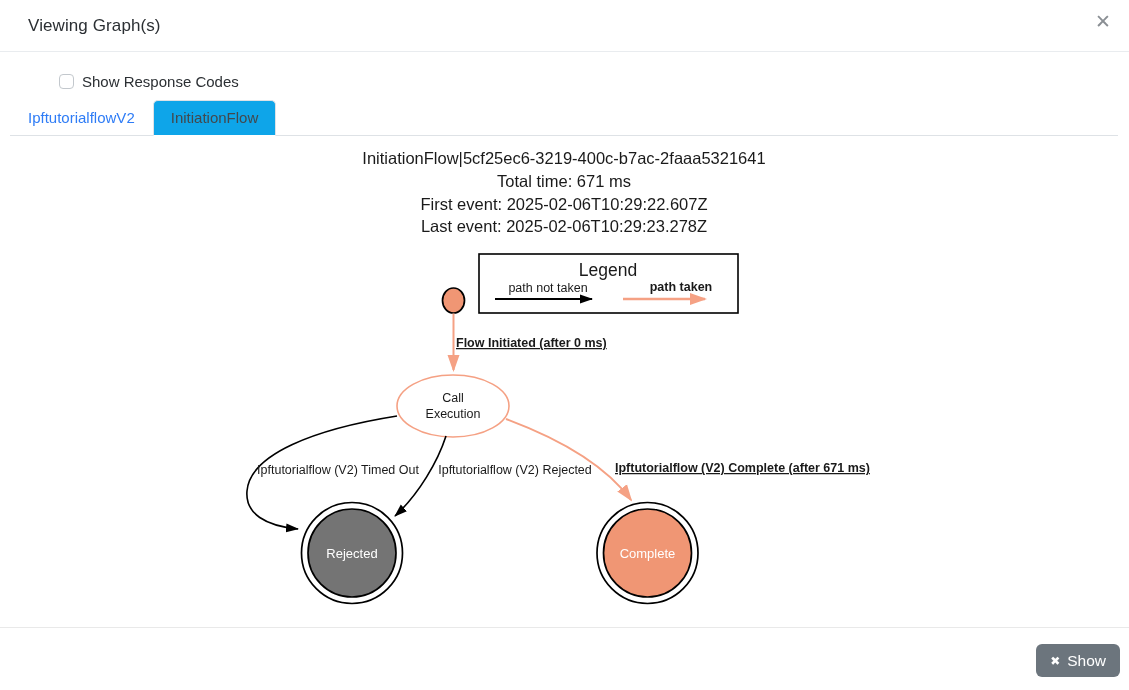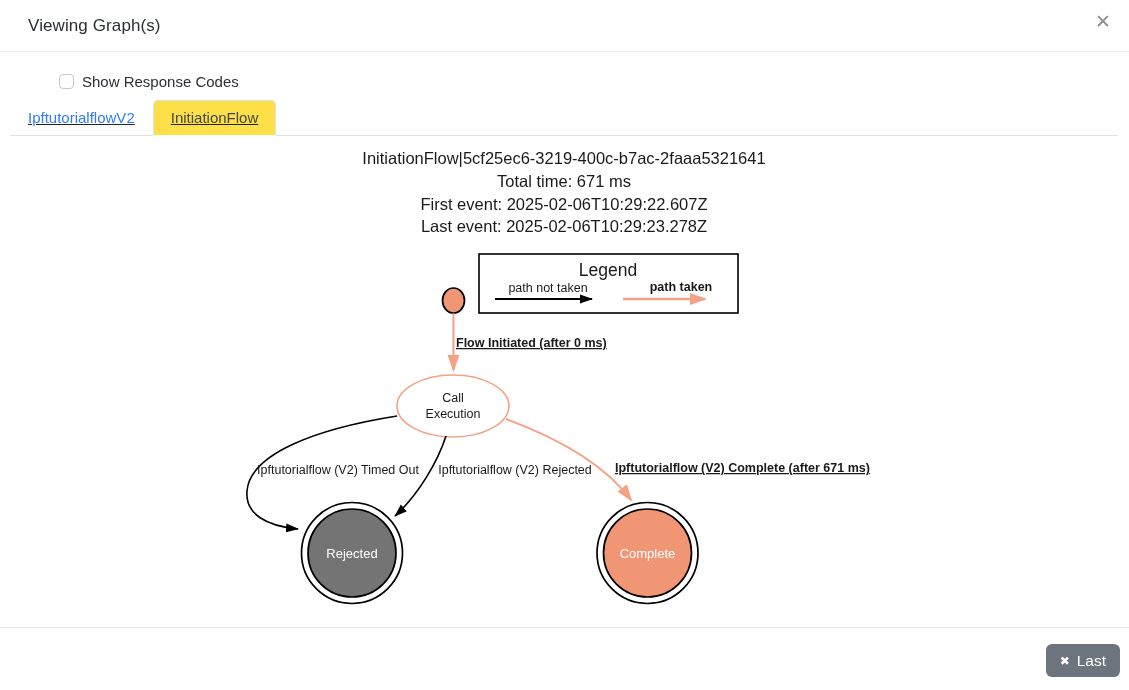--- a/index.html
+++ b/index.html
@@ -42,35 +42,34 @@
     appearance: none; -webkit-appearance: none;
     cursor: pointer;
   }
   .checkbox-label { font-size: 15px; color: #2b2f33; }
   
   .tabs {
     display: flex;
     margin: 0 11px 0 10px;
     border-bottom: 1px solid #dee2e6;
     align-items: flex-end;
-    text-decoration: underline;
   }
   .tab {
     font-size: 15px;
     padding: 8px 17px 9px 17px;
     background: none; border: 1px solid transparent;
     border-radius: 5px 5px 0 0;
     cursor: pointer;
     margin-bottom: -1px;
     font-family: "Liberation Sans", sans-serif;
   }
   .tab.inactive { color: #2e7cf6; }
   .tab.active {
     color: #43484d;
-    background: #fde047;
+    background: #0ea5e9;
     border-color: #dee2e6 #dee2e6 #ffffff #dee2e6;
   }
   
   .graph-wrap { position: relative; width: 973px; height: 491px; }
   svg text { font-family: "Liberation Sans", sans-serif; }
   
   .modal-footer {
     height: 64px;
     border-top: 1px solid #e9e9e9;
     display: flex; justify-content: flex-end; align-items: flex-start;
@@ -152,15 +151,15 @@
 
   <circle cx="647.5" cy="417" r="50.5" fill="#ffffff" stroke="#000000" stroke-width="1.7"></circle>
   <circle cx="647.5" cy="417" r="44" fill="#f09674" stroke="#000000" stroke-width="1.7"></circle>
   <text x="647.5" y="421.5" text-anchor="middle" font-size="13" fill="#ffffff">Complete</text>
 </svg>
 </div>
 
 <div class="modal-footer">
   <button class="close-btn">
     <span class="x-glyph">✖</span>
-    <span>Last</span>
+    <span>Show</span>
   </button>
 </div>
 
 </body></html>

